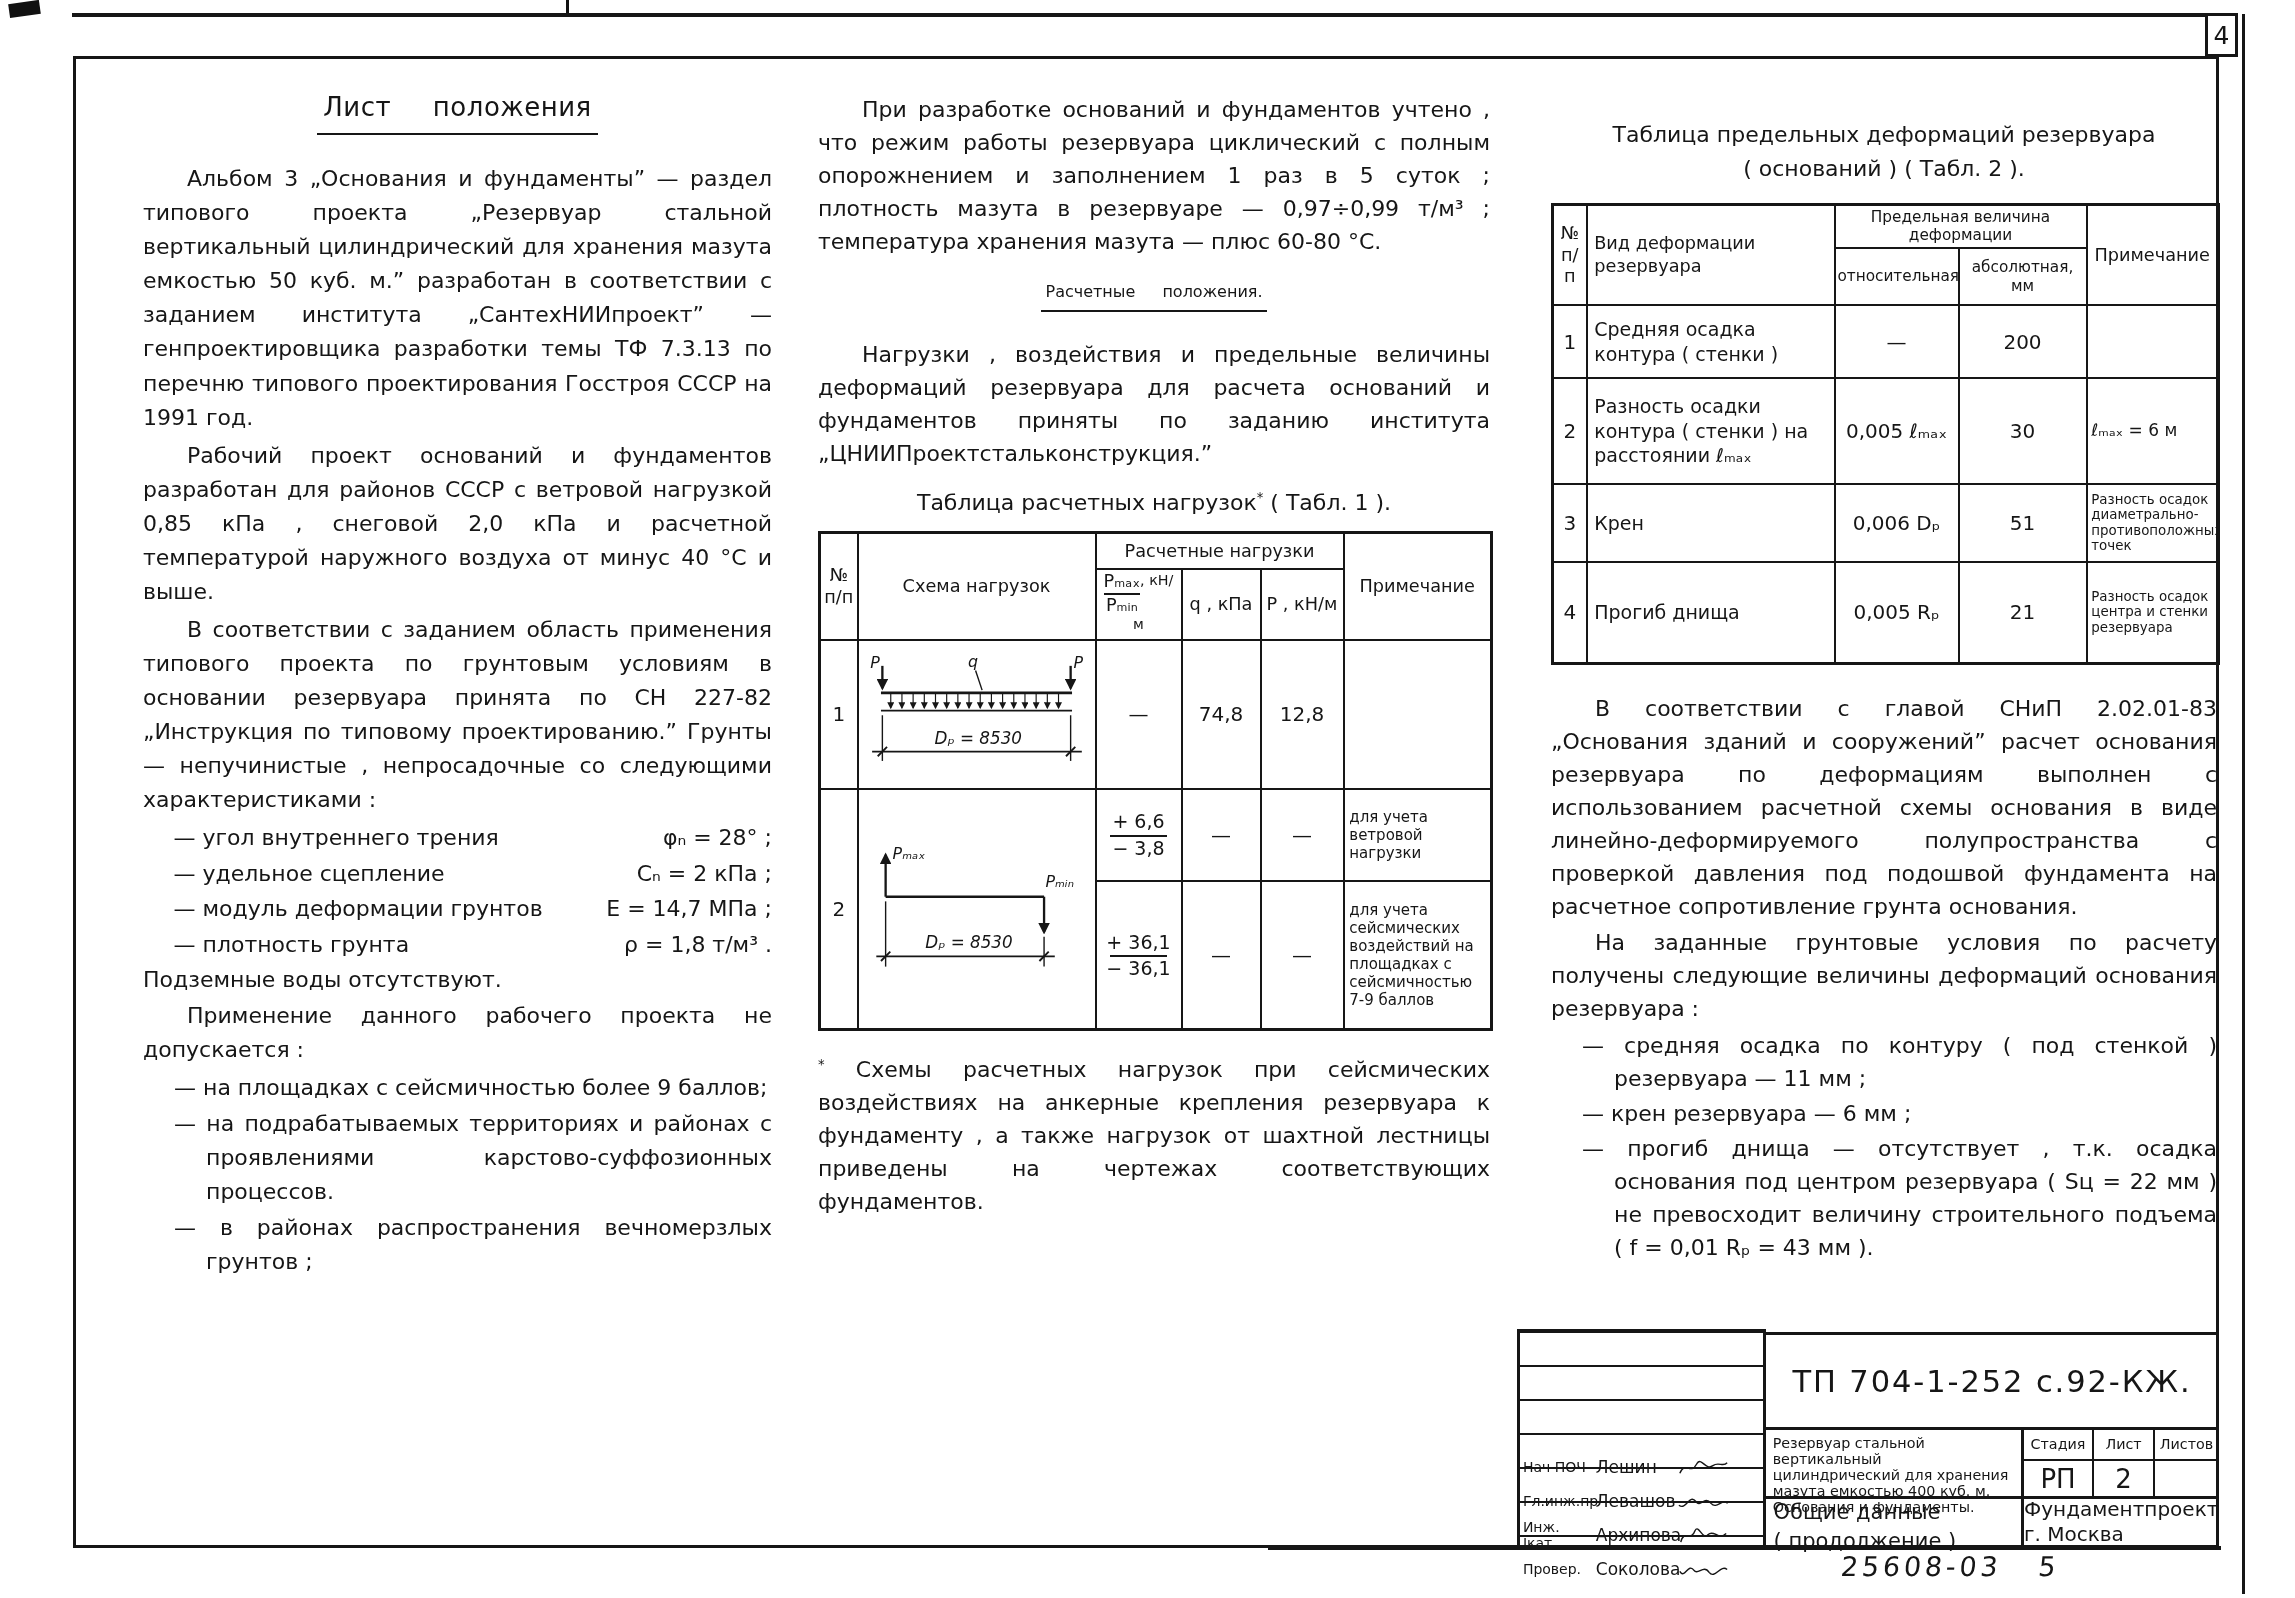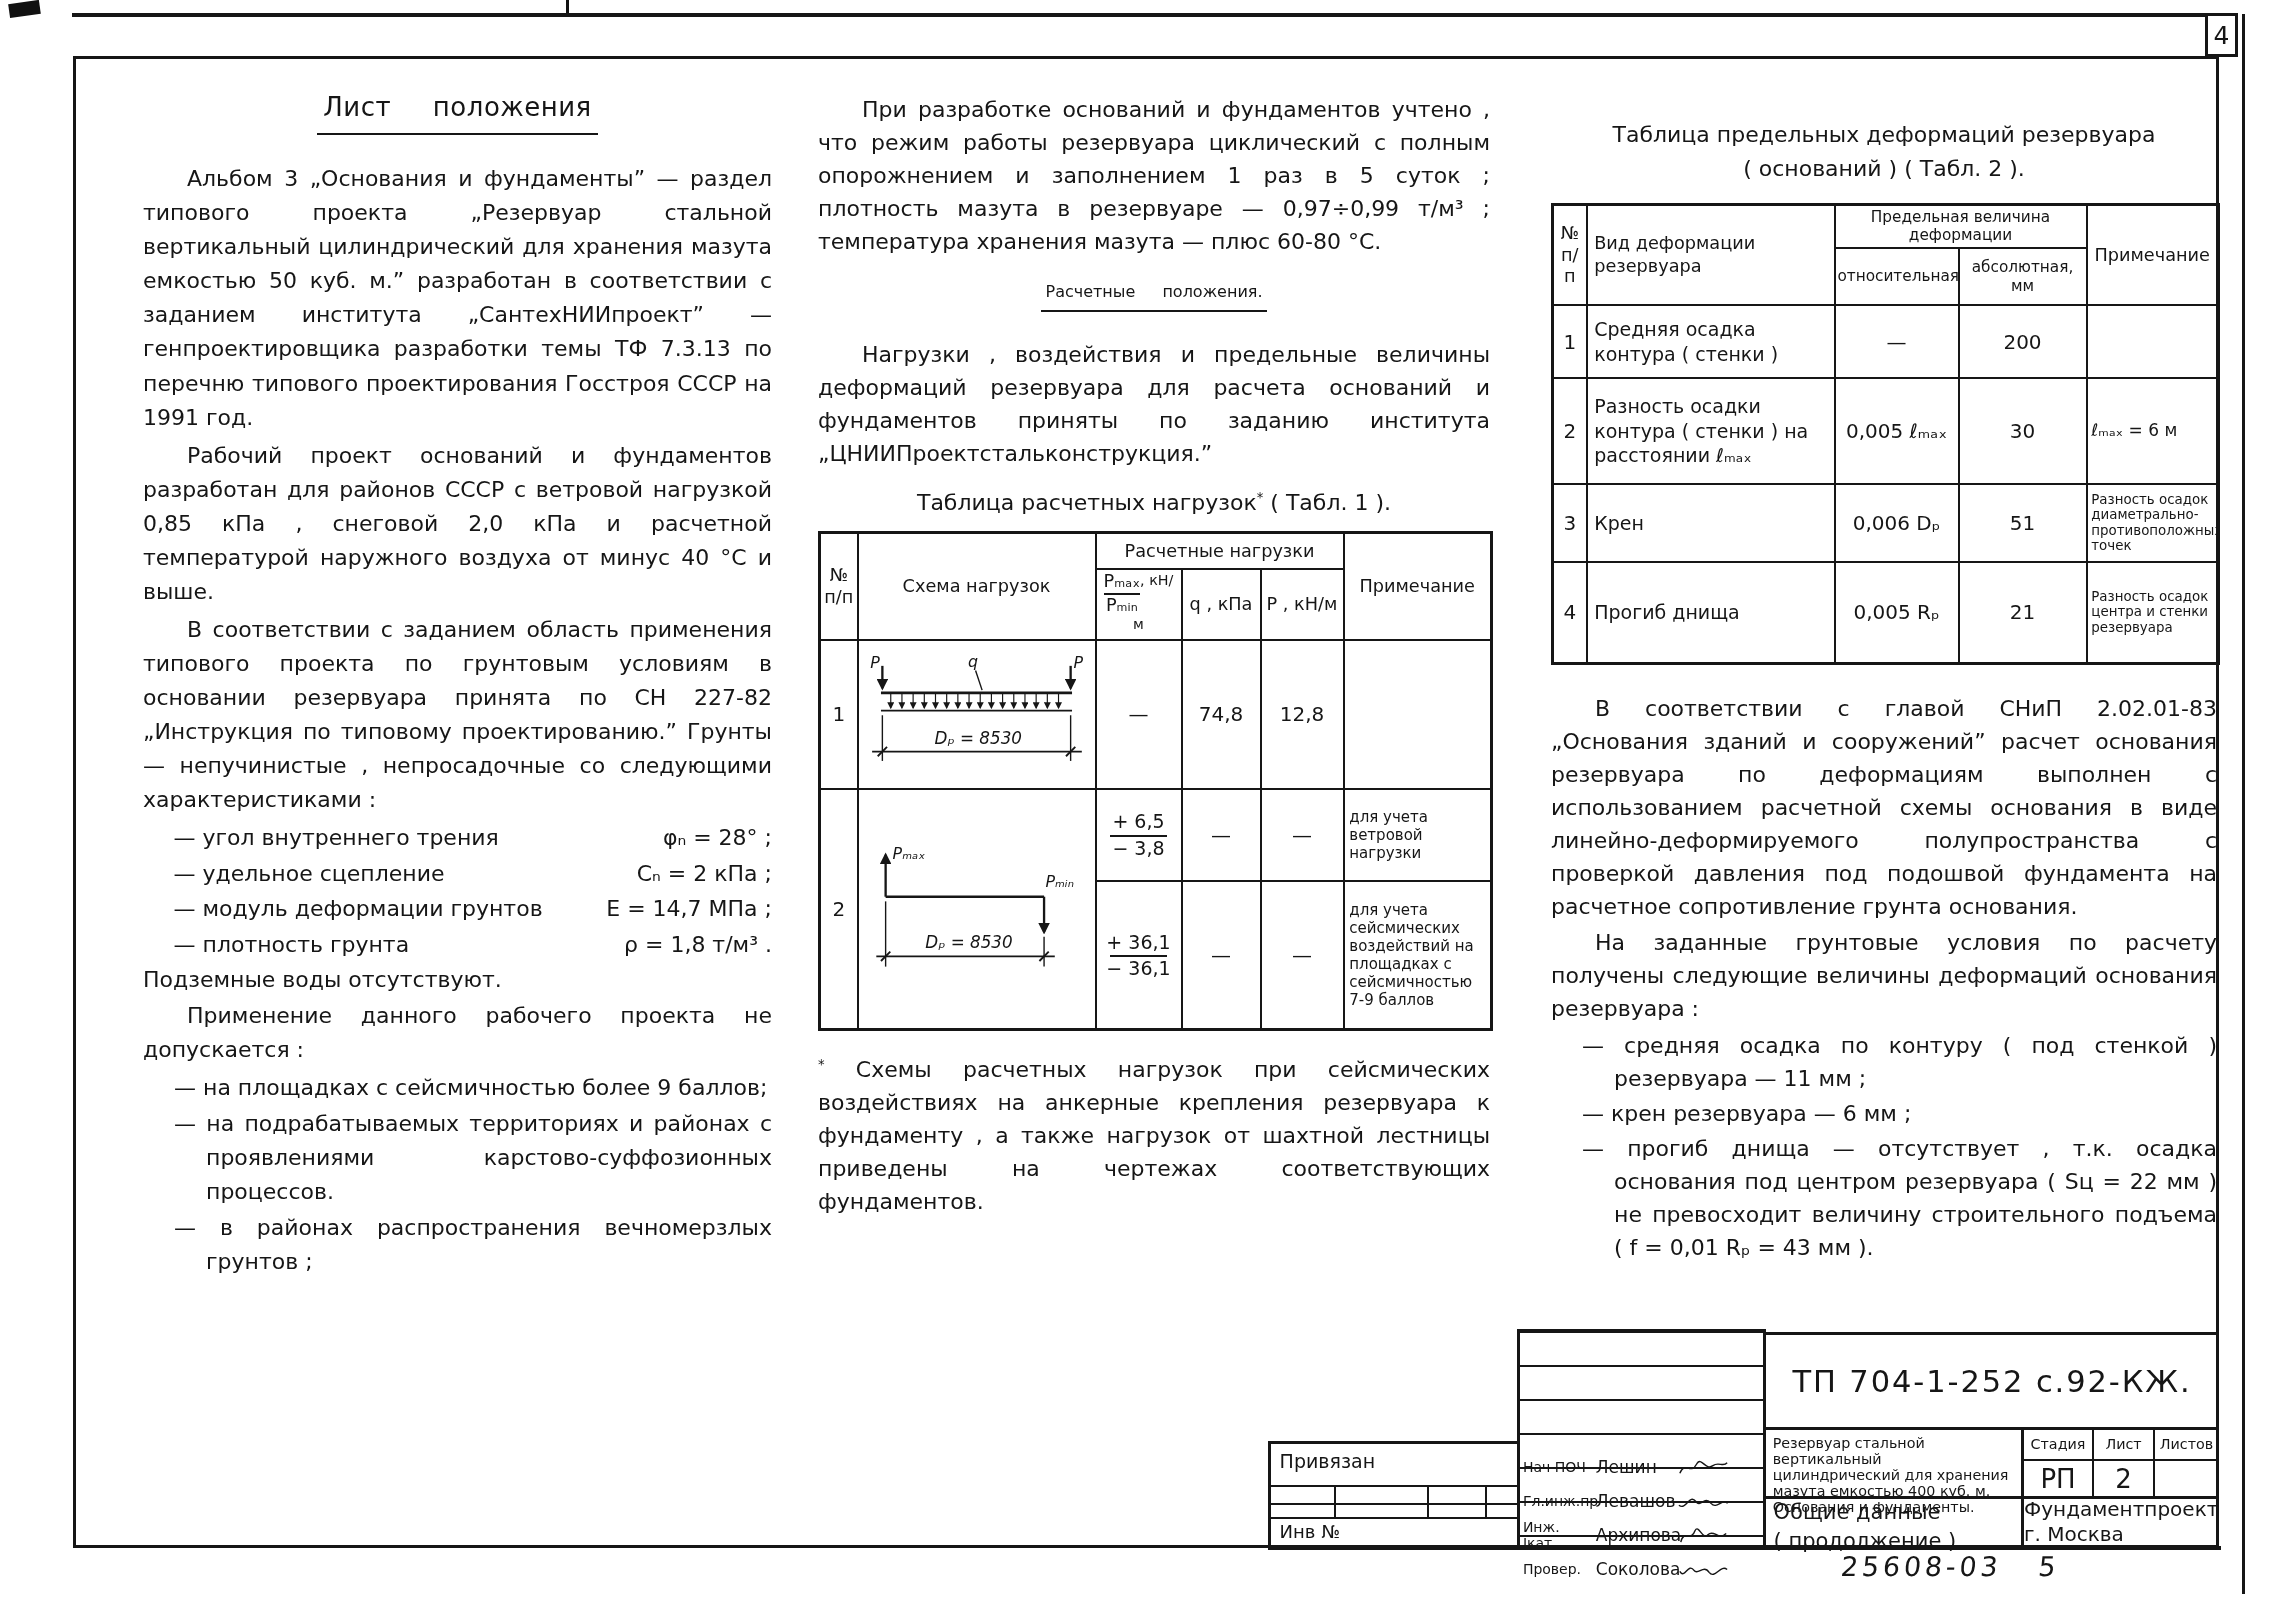--- a/index.html
+++ b/index.html
@@ -231,21 +231,21 @@
             <line x1="55" y1="142" x2="55" y2="282" stroke="#161616" stroke-width="3"></line>
             <line x1="395" y1="218" x2="395" y2="282" stroke="#161616" stroke-width="3"></line>
             <text x="140" y="242" font-size="36" font-style="italic" fill="#161616">Dₚ = 8530</text>
             <line x1="35" y1="260" x2="418" y2="260" stroke="#161616" stroke-width="4"></line>
             <line x1="45" y1="270" x2="65" y2="250" stroke="#161616" stroke-width="4"></line>
             <line x1="385" y1="270" x2="405" y2="250" stroke="#161616" stroke-width="4"></line>
           </svg>
         </td>
         <td style="height:86px">
           <span class="stack">
-                <span>+ 6,5</span>
+                <span>+ 6,6</span>
                 <span class="stack-line"></span>
                 <span>− 3,8</span>
               </span>
         </td>
         <td>—</td>
         <td>—</td>
         <td class="note-cell">для учета ветровой нагрузки</td>
       </tr>
       <tr>
         <td style="height:143px">
@@ -324,31 +324,20 @@
     </tbody>
       </table>
 
     <p class="para" style="margin-top:27px;">В соответствии с главой СНиП 2.02.01-83 „Основания зданий и сооружений” расчет основания резервуара по деформациям выполнен с использованием расчетной схемы основания в виде линейно-деформируемого полупространства с проверкой давления под подошвой фундамента на расчетное сопротивление грунта основания.</p>
     <p class="para">На заданные грунтовые условия по расчету получены следующие величины деформаций основания резервуара :</p>
     <div class="dash-item">— средняя осадка по контуру ( под стенкой ) резервуара — 11 мм ;</div>
     <div class="dash-item">— крен резервуара — 6 мм ;</div>
     <div class="dash-item">— прогиб днища — отсутствует , т.к. осадка основания под центром резервуара ( Sц = 22 мм ) не превосходит величину строительного подъема ( f = 0,01 Rₚ = 43 мм ).</div>
   </div>
 
-  <div class="tb-privyazan">
-    <div class="tb-priv-label">Привязан</div>
-    <div class="tb-priv-grid">
-      <div class="pg-c" style="width:63px"></div>
-      <div class="pg-c" style="width:91px"></div>
-      <div class="pg-c" style="width:56px"></div>
-      <div style="flex:1"></div>
-      <div class="pg-mid"></div>
-    </div>
-    <div class="tb-priv-inv">Инв №</div>
-  </div>
 
   <div class="tb-siggrid">
     <div class="sigrow">
         <div class="sg-role"></div>
         <div class="sg-name"></div>
         <div class="sg-sign"></div>
         <div class="sg-extra"></div>
       </div>
     <div class="sigrow">
         <div class="sg-role"></div>

